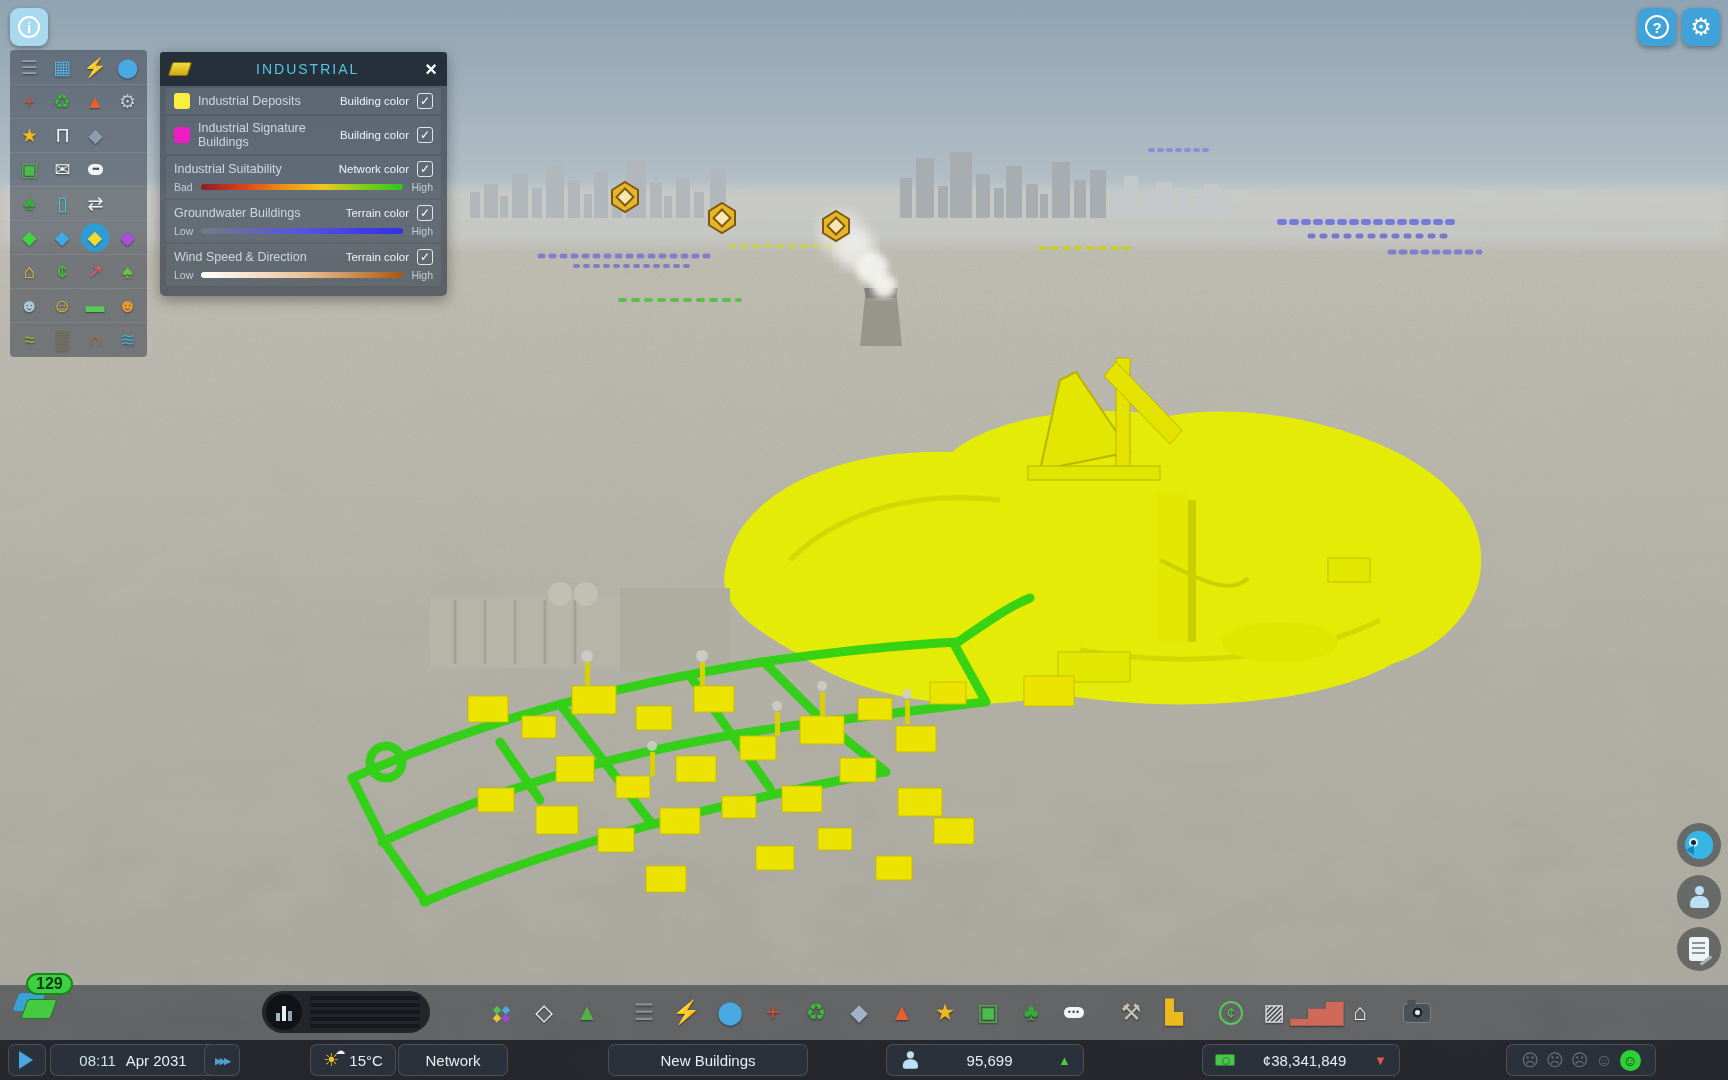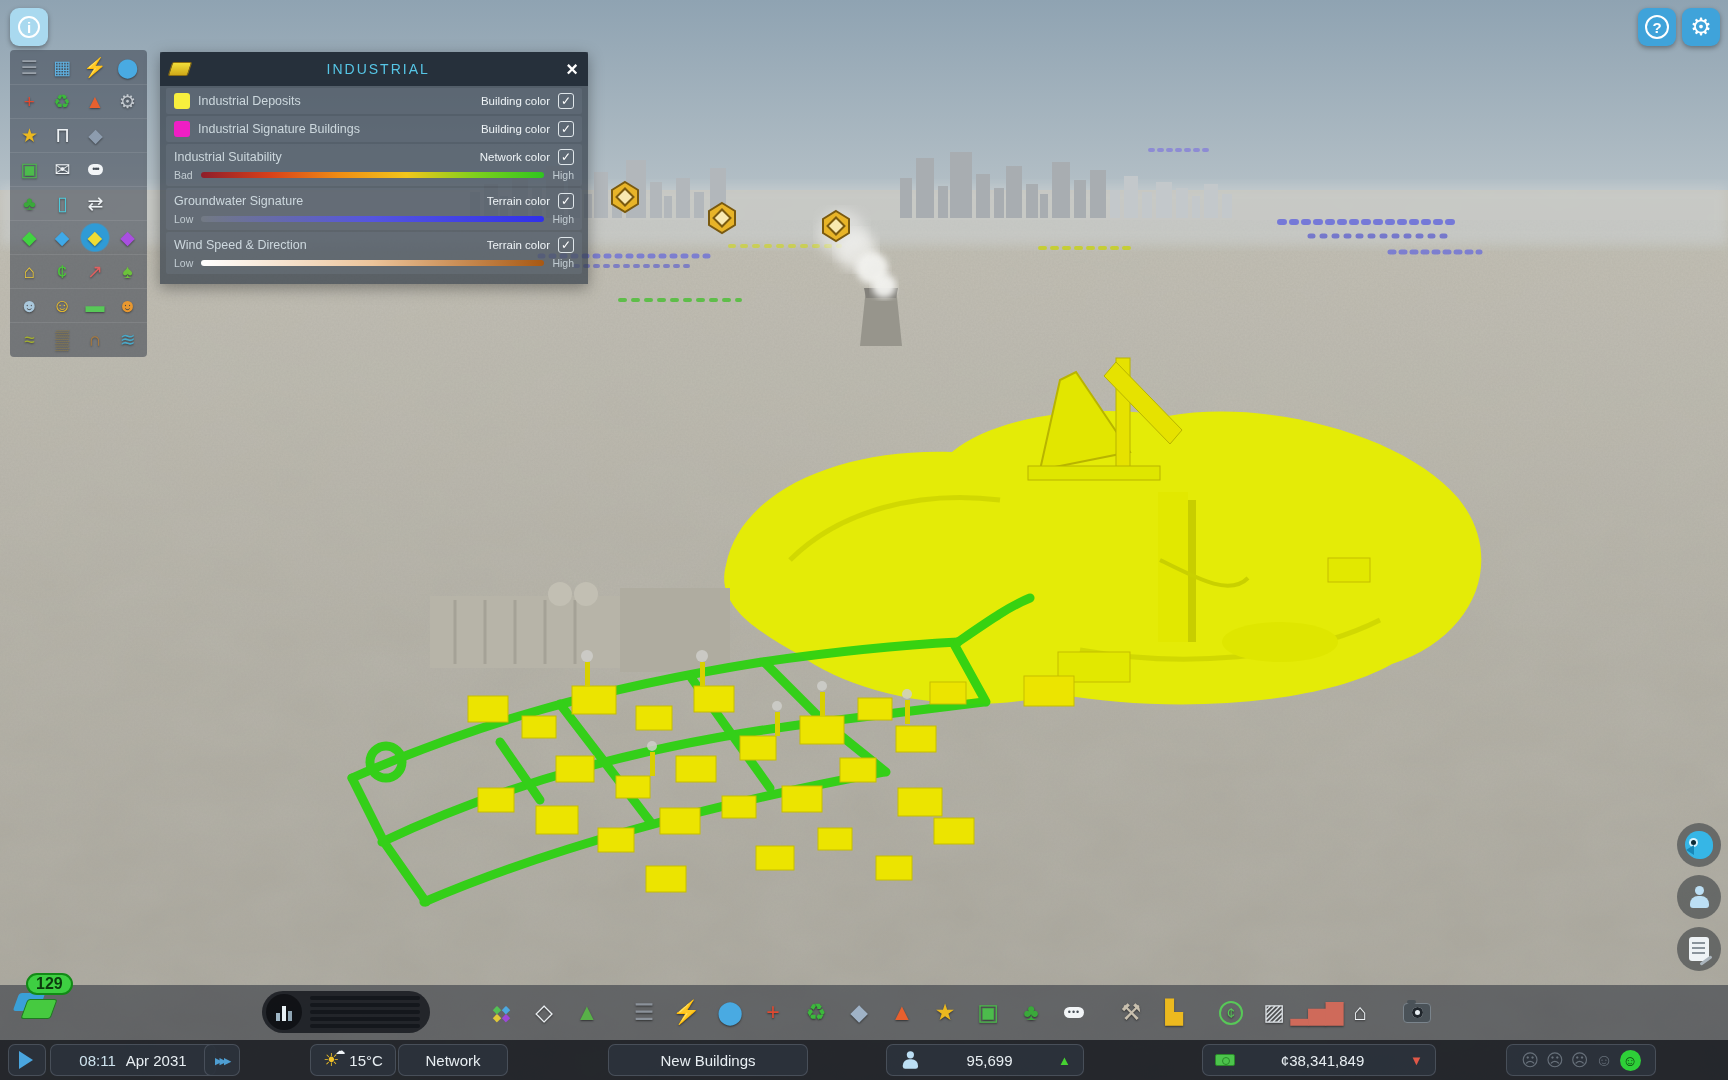--- a/index.html
+++ b/index.html
@@ -26,22 +26,22 @@
   .grid-row{display:flex;justify-content:flex-start;padding:2px 3px;border-bottom:1px solid rgba(255,255,255,.09);}
   .grid-row:last-child{border-bottom:none;}
   .grid-tile{width:33px;height:29px;display:flex;align-items:center;justify-content:center;
     border-radius:6px;cursor:pointer;position:relative;}
   .grid-tile .glyph{font-size:19px;line-height:1;text-shadow:0 1px 2px rgba(0,0,0,.45);}
   .grid-tile.selected{background:radial-gradient(circle,#2f9bd6 0 62%,rgba(47,155,214,0) 70%);}
   .grid-tile .glyph.sm{font-size:11px;letter-spacing:-1px;}
   .bubble{background:#f2f5f7;border-radius:6px;padding:1px 4px;color:#485058!important;
     font-size:9px!important;letter-spacing:1px;text-shadow:none!important;}
   
-  #legend-panel{position:absolute;left:160px;top:52px;width:428px;z-index:11;
-    background:rgba(52,62,74,.72);border-radius:0;box-shadow:0 4px 14px rgba(0,0,0,.35);padding-bottom:8px;}
+  #legend-panel{position:absolute;left:160px;top:52px;width:287px;z-index:11;
+    background:rgba(52,62,74,.72);border-radius:5px;box-shadow:0 4px 14px rgba(0,0,0,.35);padding-bottom:8px;}
   #legend-header{height:34px;background:rgba(32,42,52,.88);display:flex;align-items:center;
     padding:0 10px;border-radius:3px 3px 0 0;}
   #legend-title{flex:1;text-align:center;color:#56c6e6;font-size:14px;letter-spacing:2px;}
   #legend-close{color:#fff;font-size:20px;font-weight:bold;cursor:pointer;line-height:1;}
   .hdr-zone-icon{width:20px;height:14px;background:linear-gradient(180deg,#f2de3a,#cfa818);
     transform:skewX(-18deg);border-radius:2px;border:1px solid #8c6e10;}
   #legend-section{padding:8px 12px 6px;font-size:13px;letter-spacing:1px;color:#f2f6f8;}
   .lg-row{margin:2px 6px;background:rgba(118,130,144,.28);border-radius:2px;padding:5px 8px;}
   .lg-line{display:flex;align-items:center;gap:8px;}
   .lg-swatch{width:16px;height:16px;border-radius:3px;flex:none;}
@@ -494,21 +494,21 @@
             <span class="lg-cb">✓</span>
           </div>
           <div class="lg-scale">
             <span class="end">Bad</span>
             <span class="lg-grad" style="background: linear-gradient(90deg, rgb(142, 29, 42), rgb(216, 64, 26), rgb(239, 140, 20), rgb(242, 198, 28), rgb(127, 208, 28), rgb(47, 198, 30));"></span>
             <span class="end">High</span>
           </div>
         </div>
         <div class="lg-row">
           <div class="lg-line">
-            <span class="lg-label">Groundwater Signature</span>
+            <span class="lg-label">Groundwater Buildings</span>
             <span class="lg-type">Terrain color</span>
             <span class="lg-cb">✓</span>
           </div>
           <div class="lg-scale">
             <span class="end">Low</span>
             <span class="lg-grad" style="background: linear-gradient(90deg, rgba(142, 148, 158, 0.35), rgb(85, 85, 224), rgb(48, 48, 234));"></span>
             <span class="end">High</span>
           </div>
         </div>
         <div class="lg-row">
@@ -652,21 +652,21 @@
       <span>Network</span>
     </div>
     <div class="pill" style="left:608px;width:200px">
       <span>New Buildings</span>
     </div>
     <div class="pill" style="left:886px;width:198px;justify-content:space-between;padding:0 12px">
       <span class="mini-person pop-person"></span>
       <span>95,699</span>
       <span class="arrow-up">▲</span>
     </div>
-    <div class="pill" style="left:1202px;width:234px;justify-content:space-between;padding:0 12px">
+    <div class="pill" style="left:1202px;width:198px;justify-content:space-between;padding:0 12px">
       <span class="cash"></span>
       <span>¢38,341,849</span>
       <span class="arrow-down">▼</span>
     </div>
     <div class="pill" style="left:1506px;width:150px">
       <span class="faces">
           <span class="face dim">☹</span>
           <span class="face dim">☹</span>
           <span class="face dim">☹</span>
           <span class="face dim">☺</span>

